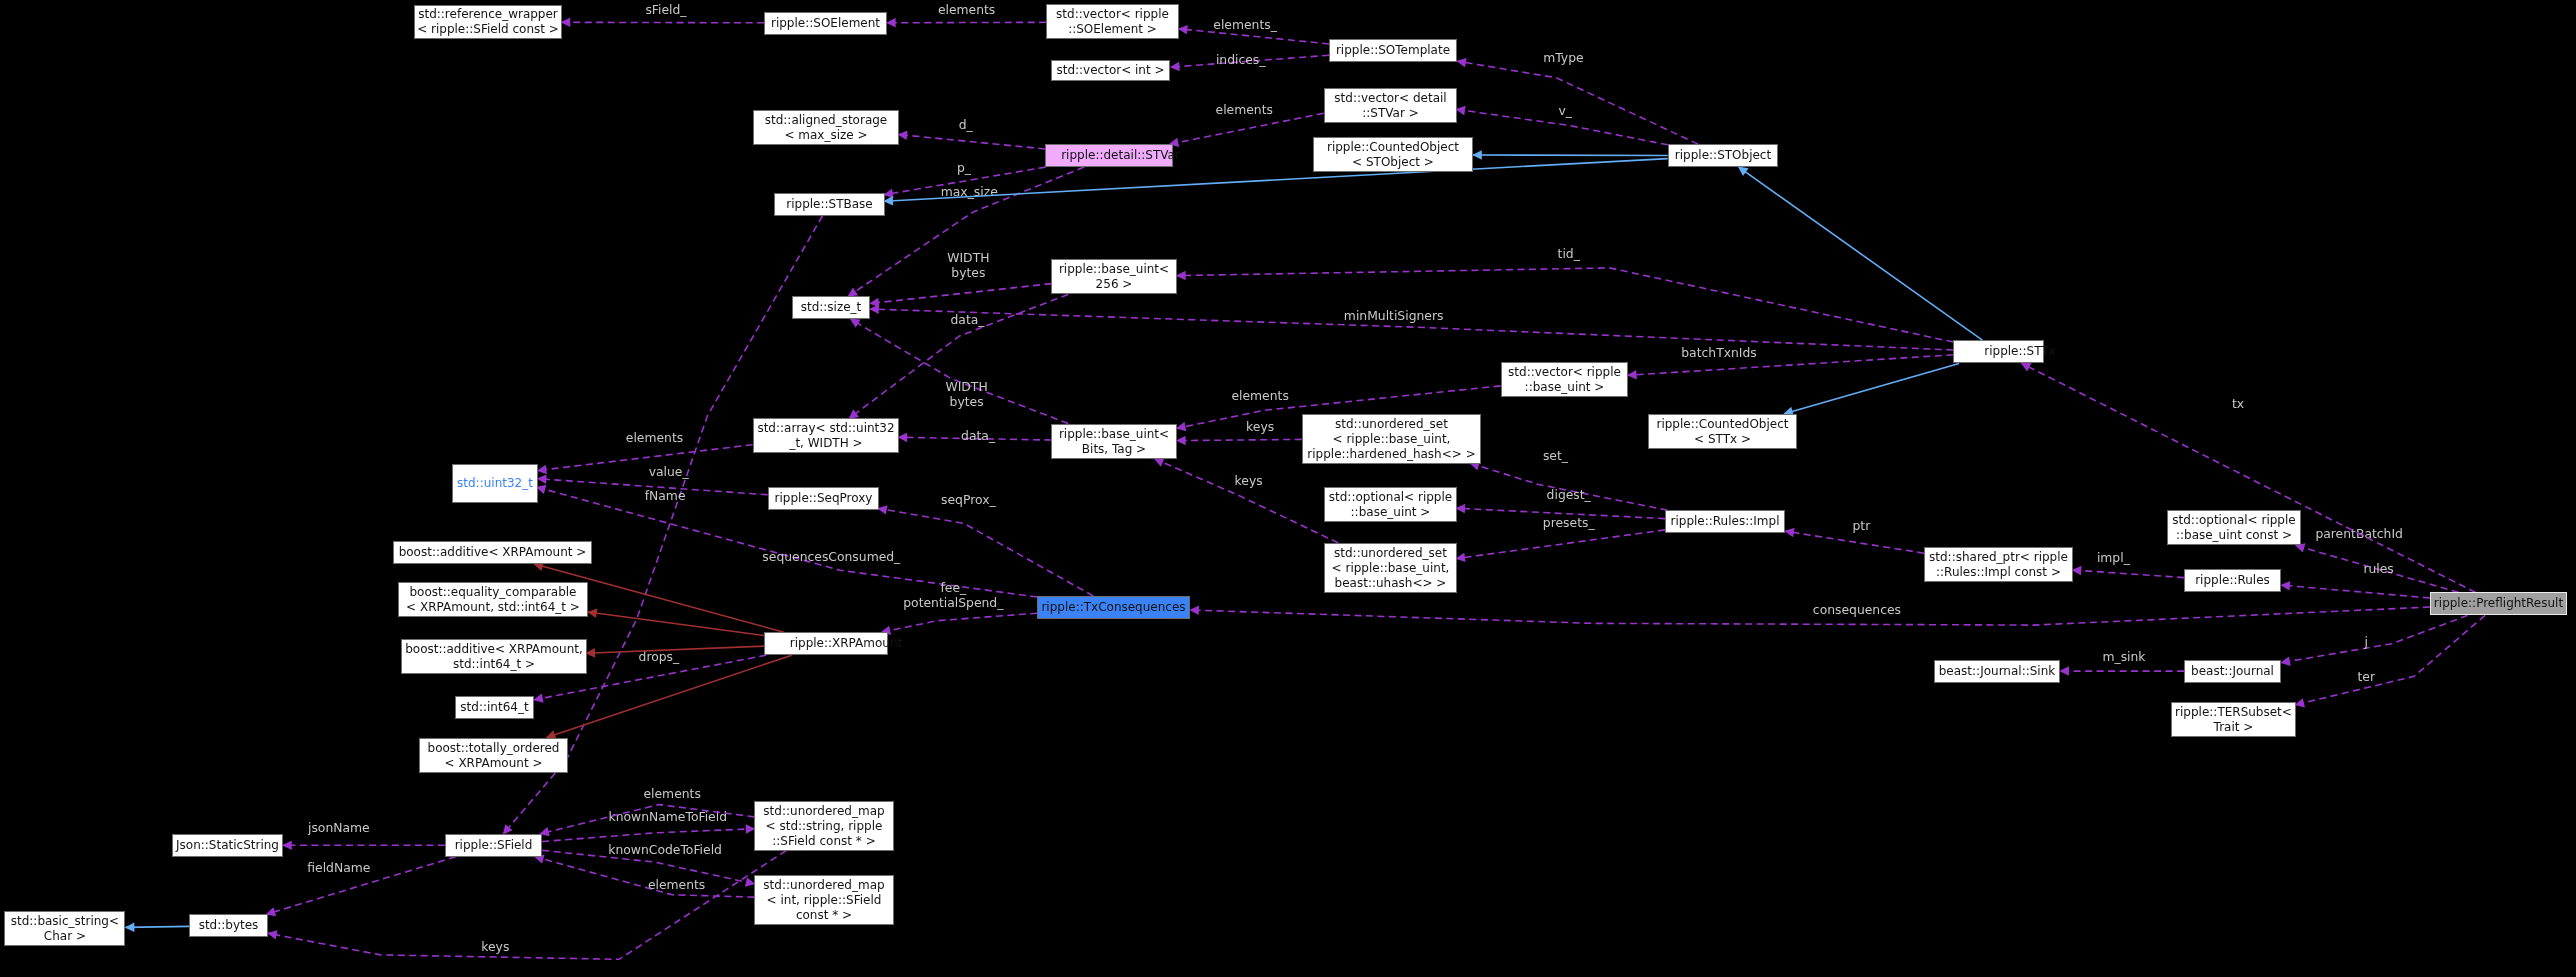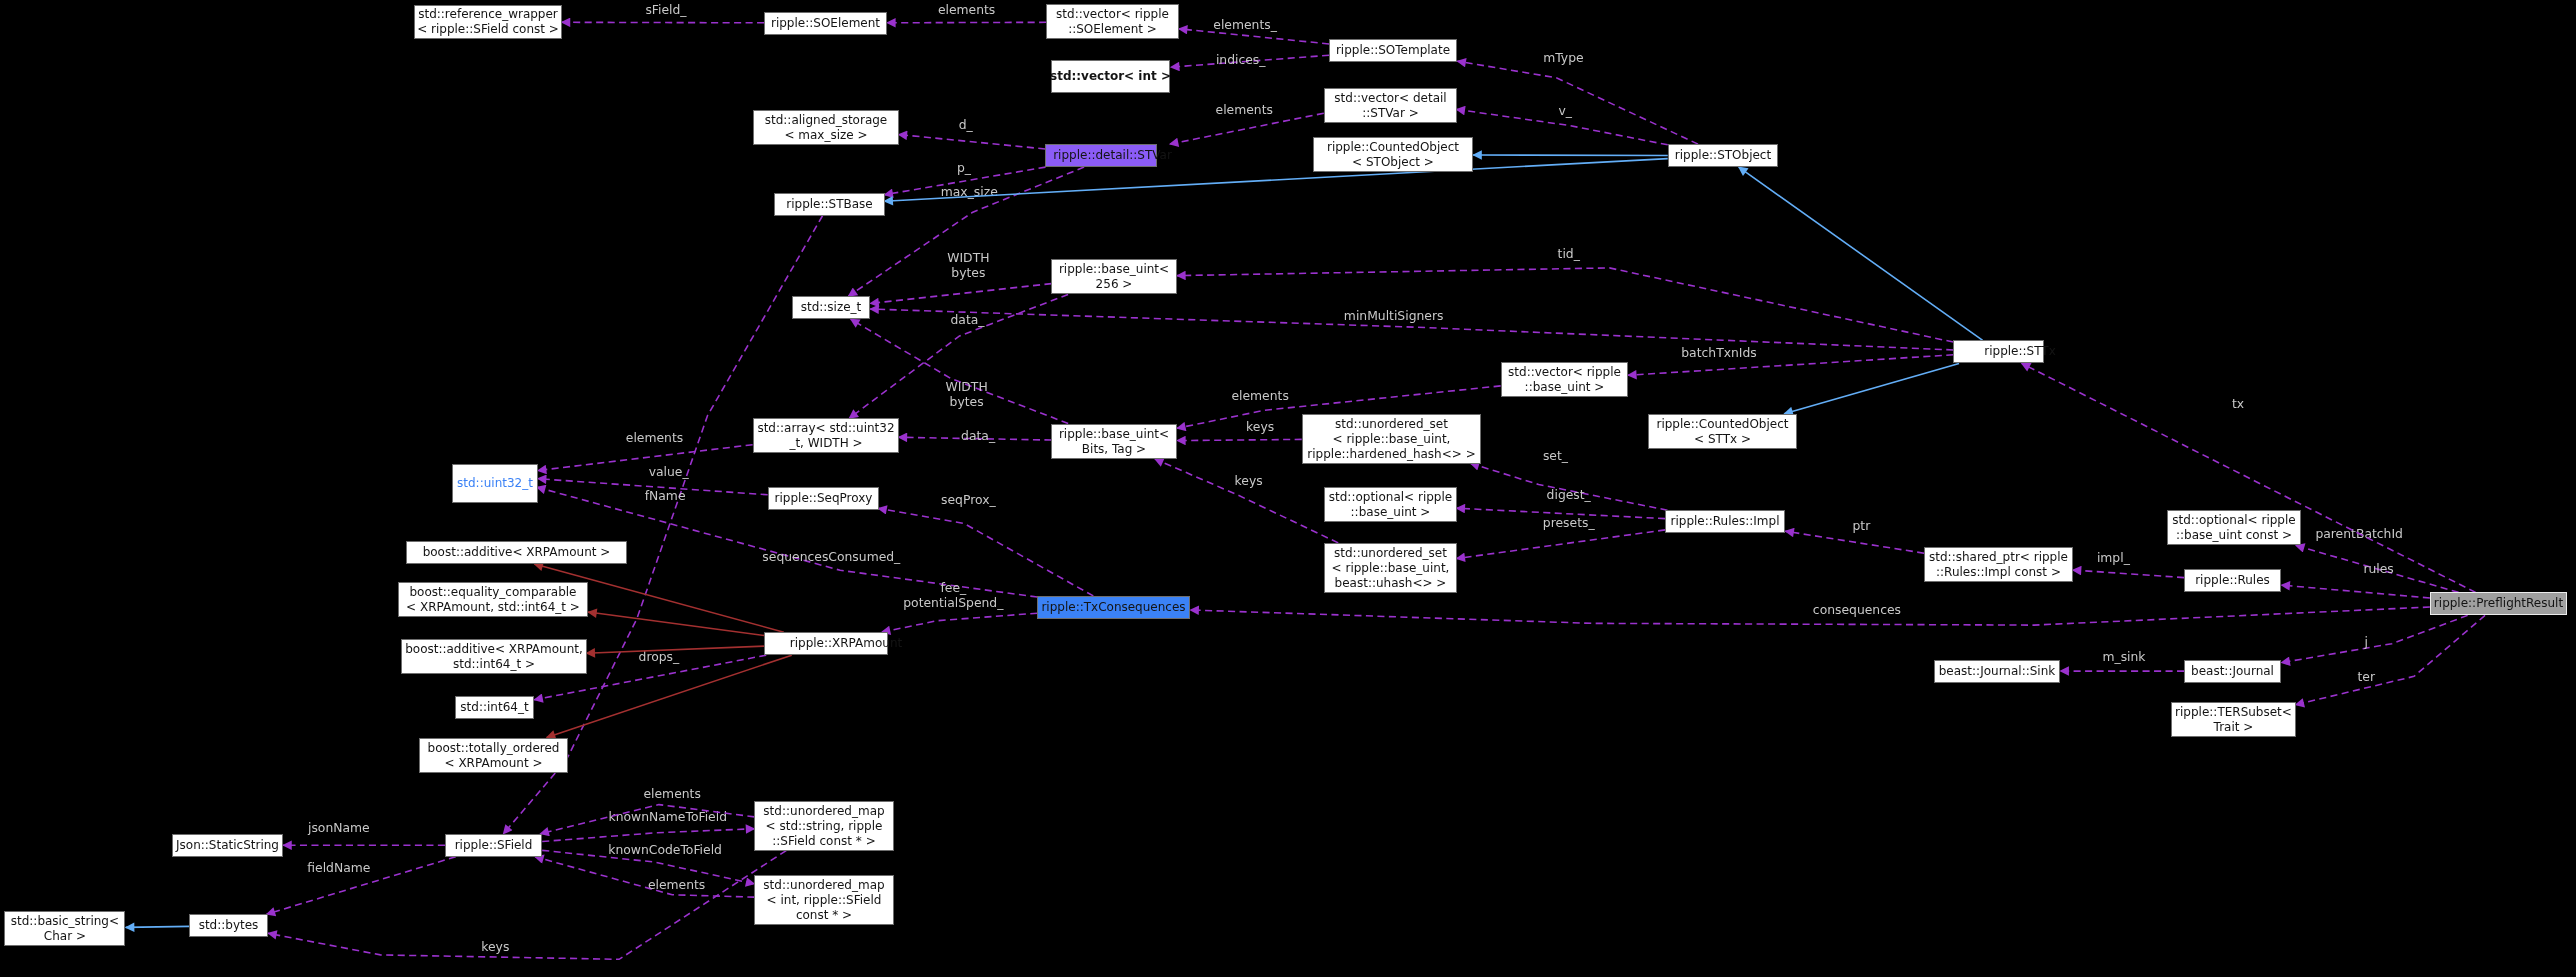--- a/index.html
+++ b/index.html
@@ -130,29 +130,29 @@
       <path d="M864,718.7038512616202 L665,692.2762284196547" fill="none" stroke-width="1.8" stroke="#a33030" marker-end="url(#m-private)"></path>
       <path d="M864,730.7925531914893 L663,738.811170212766" fill="none" stroke-width="1.8" stroke="#a33030" marker-end="url(#m-private)"></path>
       <path d="M895.2579365079365,741 L618.1031746031746,834" fill="none" stroke-width="1.8" stroke="#a33030" marker-end="url(#m-private)"></path>
     </svg>
     <div class="node" style="left: 414px; top: 5.3px; width: 148px; height: 34px; background: rgb(255, 255, 255); border-color: rgb(110, 110, 110); color: rgb(20, 20, 20);">std::reference_wrapper
 &lt; ripple::SField const &gt;</div>
     <div class="node" style="left: 764px; top: 11.5px; width: 123px; height: 23px; background: rgb(255, 255, 255); border-color: rgb(110, 110, 110); color: rgb(20, 20, 20);">ripple::SOElement</div>
     <div class="node" style="left: 1046px; top: 4.4px; width: 133px; height: 35px; background: rgb(255, 255, 255); border-color: rgb(110, 110, 110); color: rgb(20, 20, 20);">std::vector&lt; ripple
 ::SOElement &gt;</div>
     <div class="node" style="left: 1329px; top: 39px; width: 128px; height: 23px; background: rgb(255, 255, 255); border-color: rgb(110, 110, 110); color: rgb(20, 20, 20);">ripple::SOTemplate</div>
-    <div class="node" style="left: 1051px; top: 60px; width: 119px; height: 33px; background: rgb(255, 255, 255); border-color: rgb(110, 110, 110); color: rgb(20, 20, 20); font-weight: bold;">std::vector&lt; int &gt;</div>
+    <div class="node" style="left: 1051px; top: 60px; width: 119px; height: 21px; background: rgb(255, 255, 255); border-color: rgb(110, 110, 110); color: rgb(20, 20, 20);">std::vector&lt; int &gt;</div>
     <div class="node" style="left: 1324px; top: 82px; width: 133px; height: 35px; background: rgb(255, 255, 255); border-color: rgb(110, 110, 110); color: rgb(20, 20, 20); margin-top: 6px;">std::vector&lt; detail
 ::STVar &gt;</div>
     <div class="node" style="left: 1313px; top: 137px; width: 160px; height: 35px; background: rgb(255, 255, 255); border-color: rgb(110, 110, 110); color: rgb(20, 20, 20);">ripple::CountedObject
 &lt; STObject &gt;</div>
     <div class="node" style="left: 1668px; top: 144px; width: 110px; height: 23px; background: rgb(255, 255, 255); border-color: rgb(110, 110, 110); color: rgb(20, 20, 20);">ripple::STObject</div>
     <div class="node" style="left: 753px; top: 110px; width: 146px; height: 35px; background: rgb(255, 255, 255); border-color: rgb(110, 110, 110); color: rgb(20, 20, 20);">std::aligned_storage
 &lt; max_size &gt;</div>
-    <div class="node" style="left: 1045px; top: 144px; width: 112px; height: 23px; background: #8b5cf6; border-color: rgb(110, 110, 110); color: rgb(20, 20, 20); padding-left: 23px;">ripple::detail::STVar</div>
+    <div class="node" style="left: 1045px; top: 144px; width: 128px; height: 23px; background: #f0abfc; border-color: rgb(110, 110, 110); color: rgb(20, 20, 20); padding-left: 23px;">ripple::detail::STVar</div>
     <div class="node" style="left: 774px; top: 193px; width: 111px; height: 23px; background: rgb(255, 255, 255); border-color: rgb(110, 110, 110); color: rgb(20, 20, 20);">ripple::STBase</div>
     <div class="node" style="left: 1051px; top: 259px; width: 126px; height: 35px; background: rgb(255, 255, 255); border-color: rgb(110, 110, 110); color: rgb(20, 20, 20);">ripple::base_uint&lt;
 256 &gt;</div>
     <div class="node" style="left: 792px; top: 296px; width: 78px; height: 23px; background: rgb(255, 255, 255); border-color: rgb(110, 110, 110); color: rgb(20, 20, 20);">std::size_t</div>
     <div class="node" style="left: 1953px; top: 340px; width: 91px; height: 23px; background: rgb(255, 255, 255); border-color: rgb(110, 110, 110); color: rgb(20, 20, 20); padding-left: 43px;">ripple::STTx</div>
     <div class="node" style="left: 1501px; top: 362px; width: 127px; height: 35px; background: rgb(255, 255, 255); border-color: rgb(110, 110, 110); color: rgb(20, 20, 20);">std::vector&lt; ripple
 ::base_uint &gt;</div>
     <div class="node" style="left: 1648px; top: 414px; width: 149px; height: 35px; background: rgb(255, 255, 255); border-color: rgb(110, 110, 110); color: rgb(20, 20, 20);">ripple::CountedObject
 &lt; STTx &gt;</div>
     <div class="node" style="left: 1051px; top: 424px; width: 126px; height: 35px; background: rgb(255, 255, 255); border-color: rgb(110, 110, 110); color: rgb(20, 20, 20);">ripple::base_uint&lt;
@@ -169,21 +169,21 @@
     <div class="node" style="left: 1665px; top: 510px; width: 120px; height: 23px; background: rgb(255, 255, 255); border-color: rgb(110, 110, 110); color: rgb(20, 20, 20);">ripple::Rules::Impl</div>
     <div class="node" style="left: 2167px; top: 510px; width: 134px; height: 35px; background: rgb(255, 255, 255); border-color: rgb(110, 110, 110); color: rgb(20, 20, 20);">std::optional&lt; ripple
 ::base_uint const &gt;</div>
     <div class="node" style="left: 1324px; top: 543px; width: 133px; height: 50px; background: rgb(255, 255, 255); border-color: rgb(110, 110, 110); color: rgb(20, 20, 20);">std::unordered_set
 &lt; ripple::base_uint,
 beast::uhash&lt;&gt; &gt;</div>
     <div class="node" style="left: 1924px; top: 547px; width: 149px; height: 35px; background: rgb(255, 255, 255); border-color: rgb(110, 110, 110); color: rgb(20, 20, 20);">std::shared_ptr&lt; ripple
 ::Rules::Impl const &gt;</div>
     <div class="node" style="left: 2184px; top: 569px; width: 97px; height: 23px; background: rgb(255, 255, 255); border-color: rgb(110, 110, 110); color: rgb(20, 20, 20);">ripple::Rules</div>
     <div class="node hl" style="left: 2430px; top: 592px; width: 137px; height: 23px; background: rgb(159, 159, 159); border-color: rgb(236, 236, 236); color: rgb(20, 20, 20);">ripple::PreflightResult</div>
-    <div class="node" style="left: 393px; top: 541px; width: 221px; height: 23px; background: rgb(255, 255, 255); border-color: rgb(110, 110, 110); color: rgb(20, 20, 20); margin-left: 13px;">boost::additive&lt; XRPAmount &gt;</div>
+    <div class="node" style="left: 393px; top: 541px; width: 199px; height: 23px; background: rgb(255, 255, 255); border-color: rgb(110, 110, 110); color: rgb(20, 20, 20);">boost::additive&lt; XRPAmount &gt;</div>
     <div class="node" style="left: 398px; top: 582px; width: 190px; height: 35px; background: rgb(255, 255, 255); border-color: rgb(110, 110, 110); color: rgb(20, 20, 20);">boost::equality_comparable
 &lt; XRPAmount, std::int64_t &gt;</div>
     <div class="node" style="left: 1037px; top: 596px; width: 153px; height: 23px; background: #3b82f6; border-color: rgb(110, 110, 110); color: rgb(20, 20, 20);">ripple::TxConsequences</div>
     <div class="node" style="left: 764px; top: 632px; width: 124px; height: 23px; background: rgb(255, 255, 255); border-color: rgb(110, 110, 110); color: rgb(20, 20, 20); padding-left: 40px;">ripple::XRPAmount</div>
     <div class="node" style="left: 401px; top: 639px; width: 186px; height: 35px; background: rgb(255, 255, 255); border-color: rgb(110, 110, 110); color: rgb(20, 20, 20);">boost::additive&lt; XRPAmount,
 std::int64_t &gt;</div>
     <div class="node" style="left: 455px; top: 696px; width: 79px; height: 23px; background: rgb(255, 255, 255); border-color: rgb(110, 110, 110); color: rgb(20, 20, 20);">std::int64_t</div>
     <div class="node" style="left: 419px; top: 738px; width: 149px; height: 35px; background: rgb(255, 255, 255); border-color: rgb(110, 110, 110); color: rgb(20, 20, 20);">boost::totally_ordered
 &lt; XRPAmount &gt;</div>
     <div class="node" style="left: 1934px; top: 660px; width: 126px; height: 23px; background: rgb(255, 255, 255); border-color: rgb(110, 110, 110); color: rgb(20, 20, 20);">beast::Journal::Sink</div>

